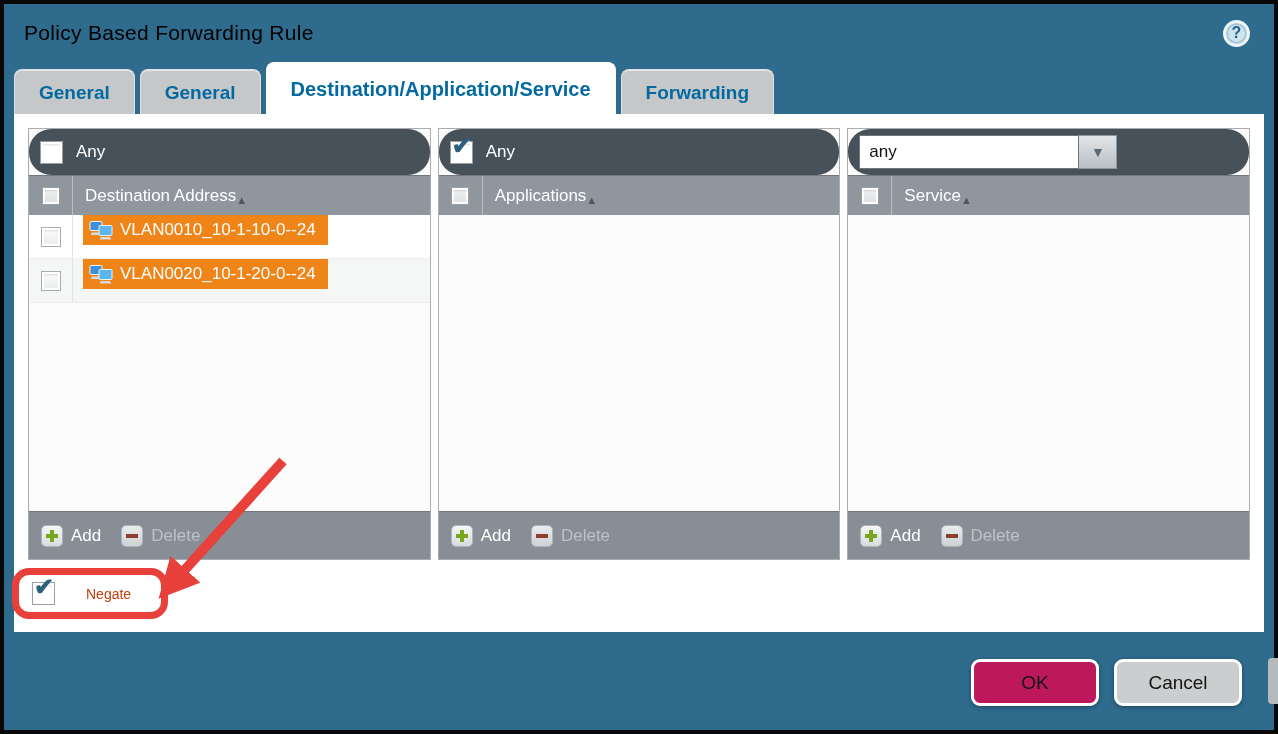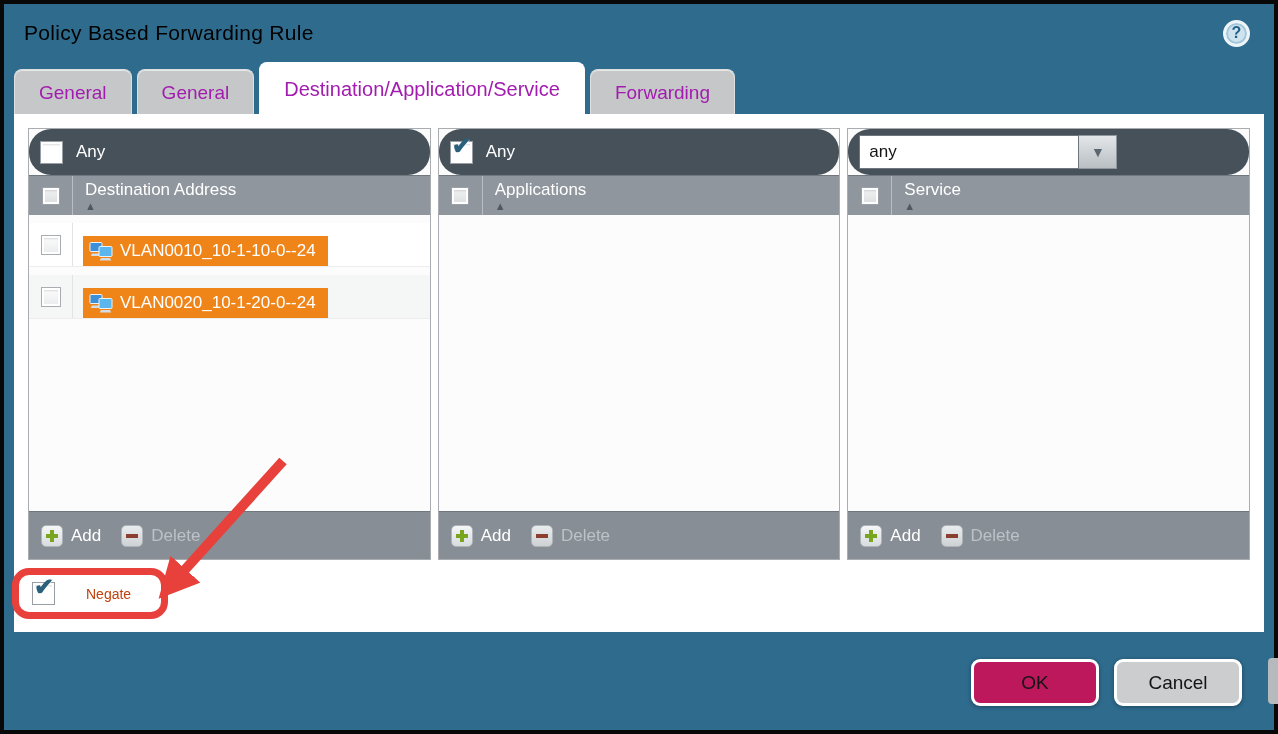--- a/index.html
+++ b/index.html
@@ -10,23 +10,23 @@
 
   
   .titlebar { height:58px; display:flex; align-items:center; justify-content:space-between; padding:0 24px 0 20px; }
   .title { color:#000000; font-size:21px; letter-spacing:.3px; }
   .help-btn { width:27px; height:27px; border-radius:50%; background:#cfe3ee; border:3px solid #eef5f9;
               color:#21608a; font-weight:bold; font-size:16px; display:flex; align-items:center; justify-content:center;
               box-shadow:0 0 0 2px rgba(120,170,200,.5) inset; cursor:pointer; }
 
   
   .tabs { display:flex; align-items:flex-end; padding-left:10px; height:52px; }
-  .tab { background:#c6c7c8; color:#a21caf; font-size:19px; padding:0 24px; height:45px; line-height:45px;
+  .tab { background:#c6c7c8; color:#0369a1; font-size:19px; padding:0 24px; height:45px; line-height:45px;
          border-radius:8px 8px 0 0; margin-right:5px; border:1px solid #dddfe0; border-bottom:none;
-         box-shadow:inset 0 1px 0 rgba(255,255,255,.55); cursor:pointer; white-space:nowrap; }
+         box-shadow:inset 0 1px 0 rgba(255,255,255,.55); cursor:pointer; white-space:nowrap;font-weight:bold; }
   .tab.active { background:#fff; height:52px; line-height:52px; font-size:20px; box-shadow:none; border-color:#fff; }
 
   
   .content { position:relative; margin:0 10px; background:#fff; height:518px; padding:14px 14px 0 14px; overflow:visible; }
 
   .cols { display:flex; gap:7px; height:432px; }
   .panel { flex:1; display:flex; flex-direction:column; border:1px solid #a9adb1; background:#fbfbfb; }
 
   .panel-top { height:46px; background:#46515a; display:flex; align-items:center; padding:8px 11px; gap:13px;
                color:#fff; font-size:17px; flex:0 0 auto;border-radius:22px; }
@@ -35,25 +35,25 @@
         box-shadow:inset 0 0 0 2px #fff, inset 0 2px 3px rgba(0,0,0,.28); cursor:pointer; flex:0 0 auto; }
   .cb .check { position:absolute; left:1px; top:-8px; color:#2b607d; font-size:24px; font-weight:bold; line-height:1;
                text-shadow:0 1px 0 rgba(255,255,255,.6); }
   .cb.small { width:18px; height:18px; background:linear-gradient(#f2f3f4,#dcdfe1); border-color:#9aa0a5; }
   .cb.row-cb { width:20px; height:20px; background:linear-gradient(#fdfdfd,#e9ebec); border-color:#a8adb2; }
 
   .panel-colhead { height:40px; background:#8f969d; display:flex; align-items:center; color:#fff; font-size:17px;
                    border-top:1px solid #70777e; flex:0 0 auto; }
   .colhead-cbcell { width:44px; height:100%; display:flex; align-items:center; justify-content:center;
                     border-right:1px solid #b9bec2; flex:0 0 auto; }
-  .colhead-label { display:flex; align-items:flex-start; gap:0; padding-left:12px; cursor:pointer;flex-direction:column; }
+  .colhead-label { display:flex; align-items:flex-end; gap:0; padding-left:12px; cursor:pointer; }
   .sort-arrow { font-size:11px; color:#4d5860; }
 
   .panel-list { flex:1 1 auto; background:#fcfcfc; overflow:hidden; }
-  .row { height:44px; display:flex; align-items:flex-end; border-bottom:1px solid #ededee; background:#fff; cursor:pointer;margin-top:8px; }
+  .row { height:44px; display:flex; align-items:flex-start; border-bottom:1px solid #ededee; background:#fff; cursor:pointer; }
   .row.alt { background:#f5f6f6; }
   .row-cbcell { width:44px; height:100%; display:flex; align-items:center; justify-content:center;
                 border-right:1px solid #e2e3e4; flex:0 0 auto; }
   .chip { margin-left:10px; background:#ef8418; height:30px; display:inline-flex; align-items:center; gap:7px;
           padding:0 12px 0 6px; color:#fff; font-size:17px; }
 
   .panel-footer { height:48px; background:#878e95; display:flex; align-items:center; gap:20px; padding:0 12px;
                   border-top:1px solid #6f767d; flex:0 0 auto; }
   .tool { display:flex; align-items:center; gap:8px; font-size:17px; color:#fff; cursor:pointer; }
   .tool.disabled { color:#bdc2c7; cursor:default; }

